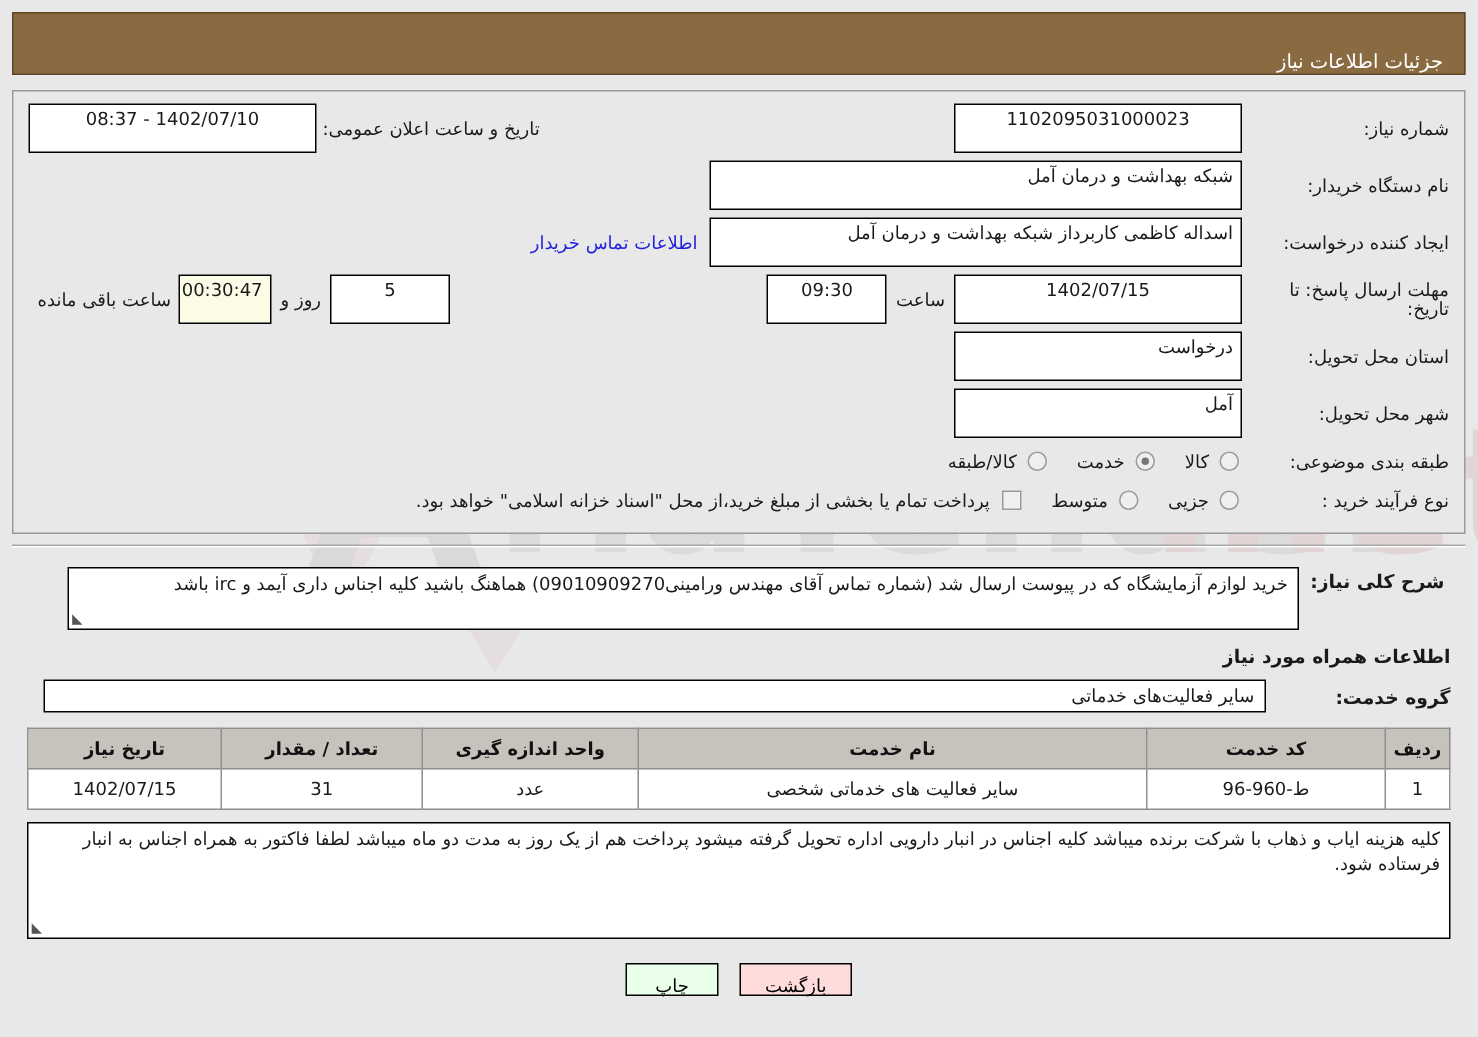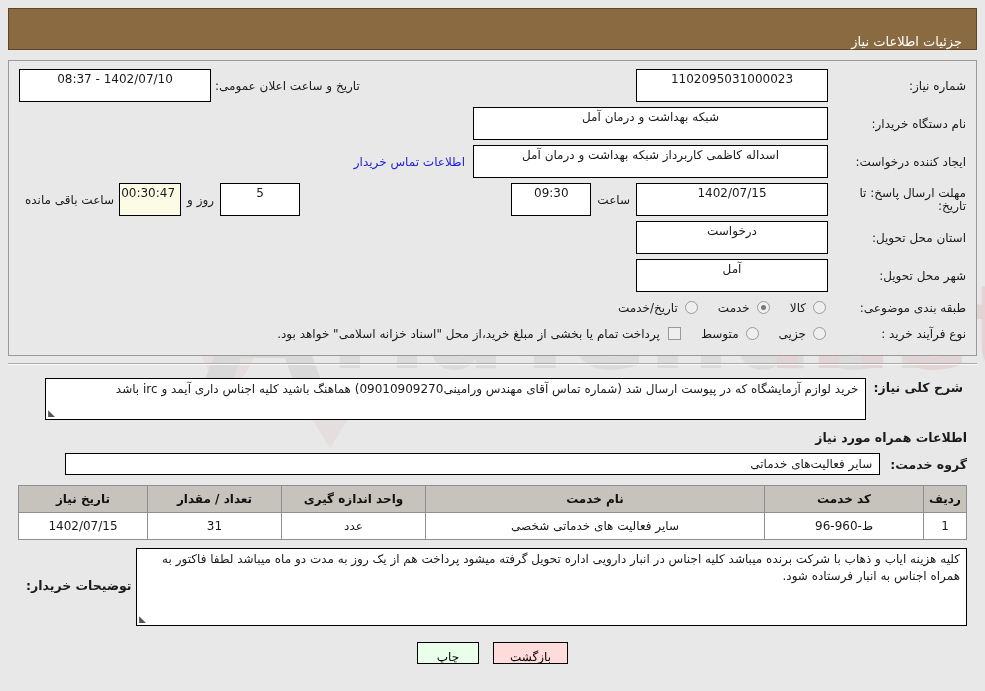--- a/index.html
+++ b/index.html
@@ -88,21 +88,21 @@
     background: #ffffff;
     height: 33px;
     line-height: 19px;
     font-size: 12px;
     padding: 0 5px;
     box-sizing: border-box;
     text-align: center;
     overflow: hidden;
     white-space: nowrap;
   }
-  .fbox.rt { text-align: center; }
+  .fbox.rt { text-align: right; }
 
   .w-need-no   { width: 192px; }
   .w-org       { width: 355px; }
   .w-creator   { width: 355px; }
   .w-date      { width: 192px; }
   .w-time      { width: 80px; }
   .w-days      { width: 80px; }
   .w-remain    { width: 62px; background: #fbfbe6; }
   .w-prov      { width: 192px; }
   .w-city      { width: 192px; }
@@ -240,20 +240,21 @@
   .svc-row {
     display: flex;
     align-items: center;
     margin-bottom: 10px;
   }
   .svc-label {
     font-weight: bold;
     font-size: 12.5px;
     white-space: nowrap;
     padding-left: 10px;
+    margin-left: 36px;
   }
   .svc-box {
     border: 1px solid #000000;
     background: #ffffff;
     height: 22px;
     line-height: 20px;
     font-size: 12px;
     padding: 0 7px;
     box-sizing: border-box;
     text-align: right;
@@ -383,21 +384,21 @@
     </div>
 
     <div class="frow">
       <div class="flabel">طبقه بندی موضوعی:</div>
       <div class="radio-group">
         <span class="radio"></span>
         <span class="radio-label">کالا</span>
         <span class="radio checked"></span>
         <span class="radio-label">خدمت</span>
         <span class="radio"></span>
-        <span class="radio-label">تاریخ/خدمت</span>
+        <span class="radio-label">کالا/طبقه</span>
       </div>
     </div>
 
     <div class="frow">
       <div class="flabel">نوع فرآیند خرید :</div>
       <div class="radio-group">
         <span class="radio"></span>
         <span class="radio-label">جزیی</span>
         <span class="radio"></span>
         <span class="radio-label">متوسط</span>
@@ -443,21 +444,20 @@
           <td>ط-960-96</td>
           <td>سایر فعالیت های خدماتی شخصی</td>
           <td>عدد</td>
           <td>31</td>
           <td>1402/07/15</td>
         </tr>
       </tbody>
     </table>
 
     <div class="ta-row" style="margin-top:8px;">
-      <div class="ta-label" style="order:2; padding-top:30px;">توضیحات خریدار:</div>
       <div class="ta-box h-tall" style="order:1;">
         <span>کلیه هزینه ایاب و ذهاب با شرکت برنده میباشد کلیه اجناس در انبار دارویی اداره تحویل گرفته میشود پرداخت هم از یک روز به مدت دو ماه میباشد لطفا فاکتور به همراه اجناس به انبار فرستاده شود.</span>
         <span class="resize-grip">◢</span>
       </div>
     </div>
 
     <div class="btn-bar">
       <button class="btn btn-back">بازگشت</button>
       <button class="btn btn-print">چاپ</button>
     </div>

